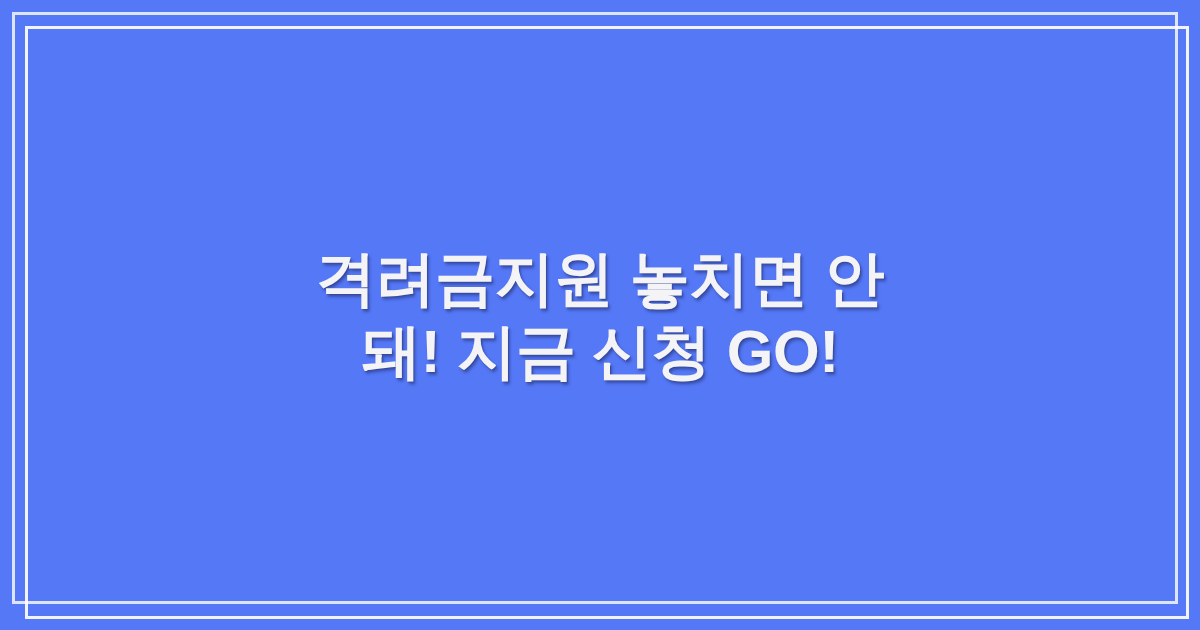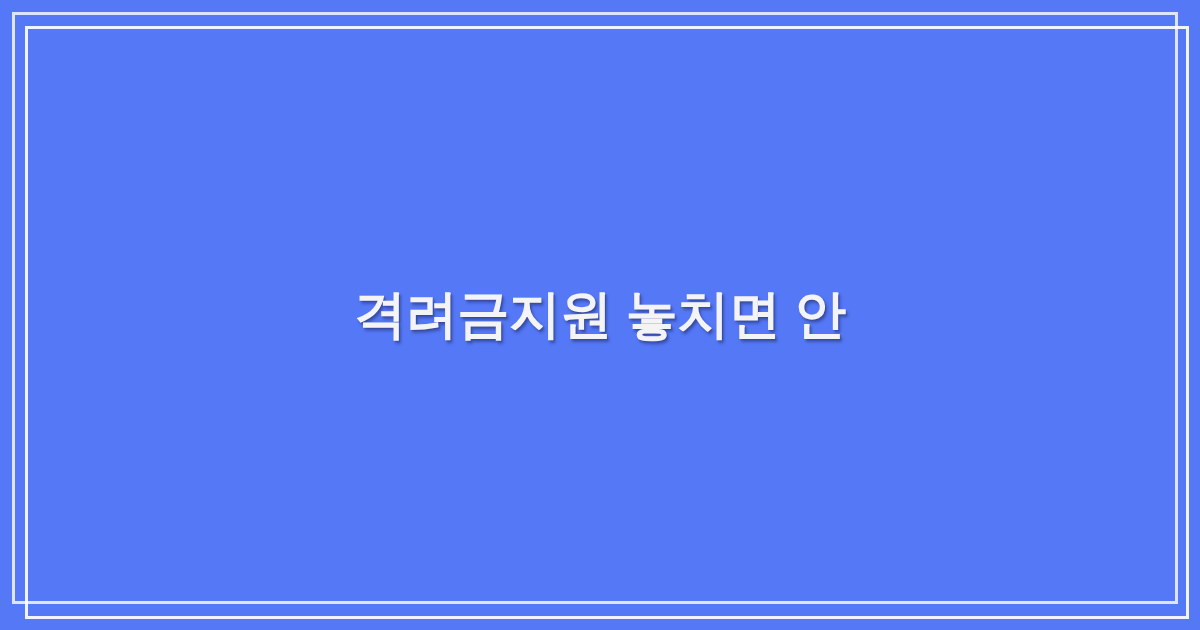--- a/index.html
+++ b/index.html
@@ -60,21 +60,21 @@
     display: flex;
     align-items: center;
     justify-content: center;
     box-sizing: border-box;
     padding: 0 160px;
   }
 
   .headline {
     margin: 0;
     text-align: center;
-    font-size: 52px;
+    font-size: 60px;
     line-height: 1.22;
     font-weight: 700;
     letter-spacing: -0.5px;
     color: #f4f4f7;
     text-shadow:
       2px 3px 3px rgba(38, 52, 120, 0.55),
       1px 1px 1px rgba(38, 52, 120, 0.35);
     word-break: keep-all;
     max-width: 900px;
   }
@@ -88,16 +88,17 @@
 
 <div class="banner">
 
   <div class="frame frame-outer"></div>
 
   <div class="frame frame-inner"></div>
 
   <div class="content">
     <h1 class="headline">
       <span class="ln">격려금지원 놓치면 안</span>
+      <span class="ln">돼! 지금 신청 GO!</span>
     </h1>
   </div>
 
 </div>
 
 </body></html>

